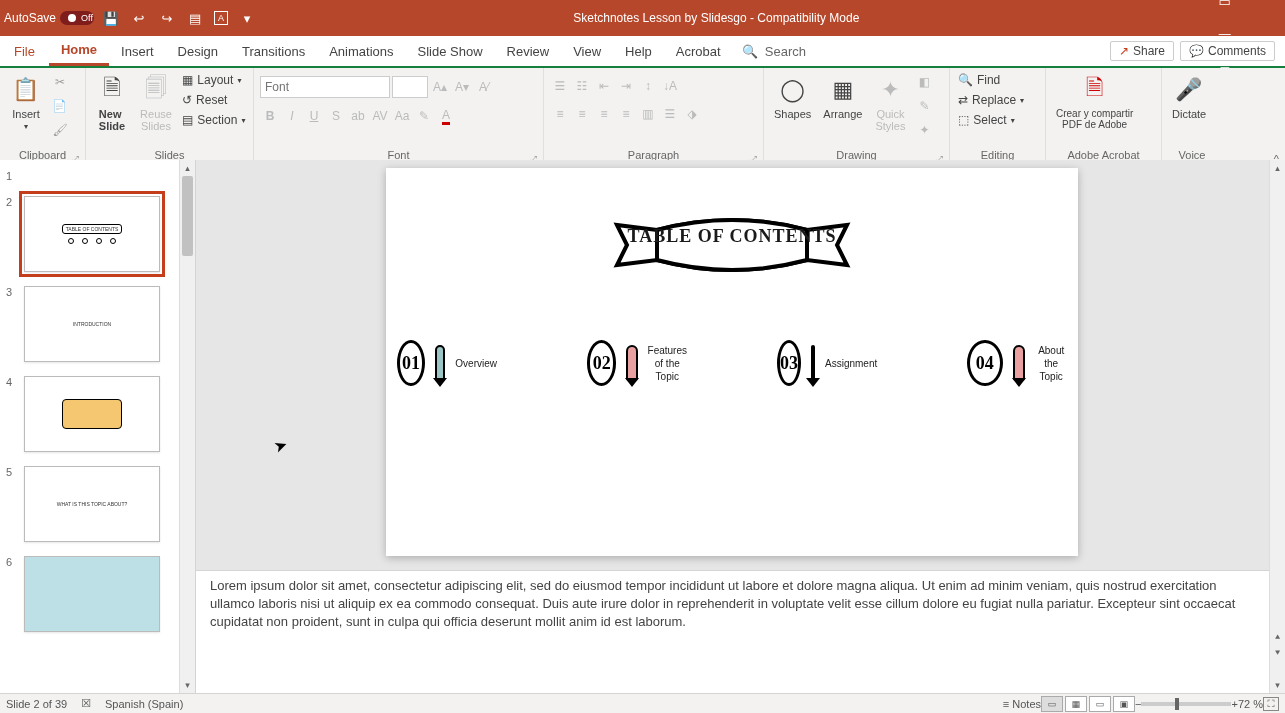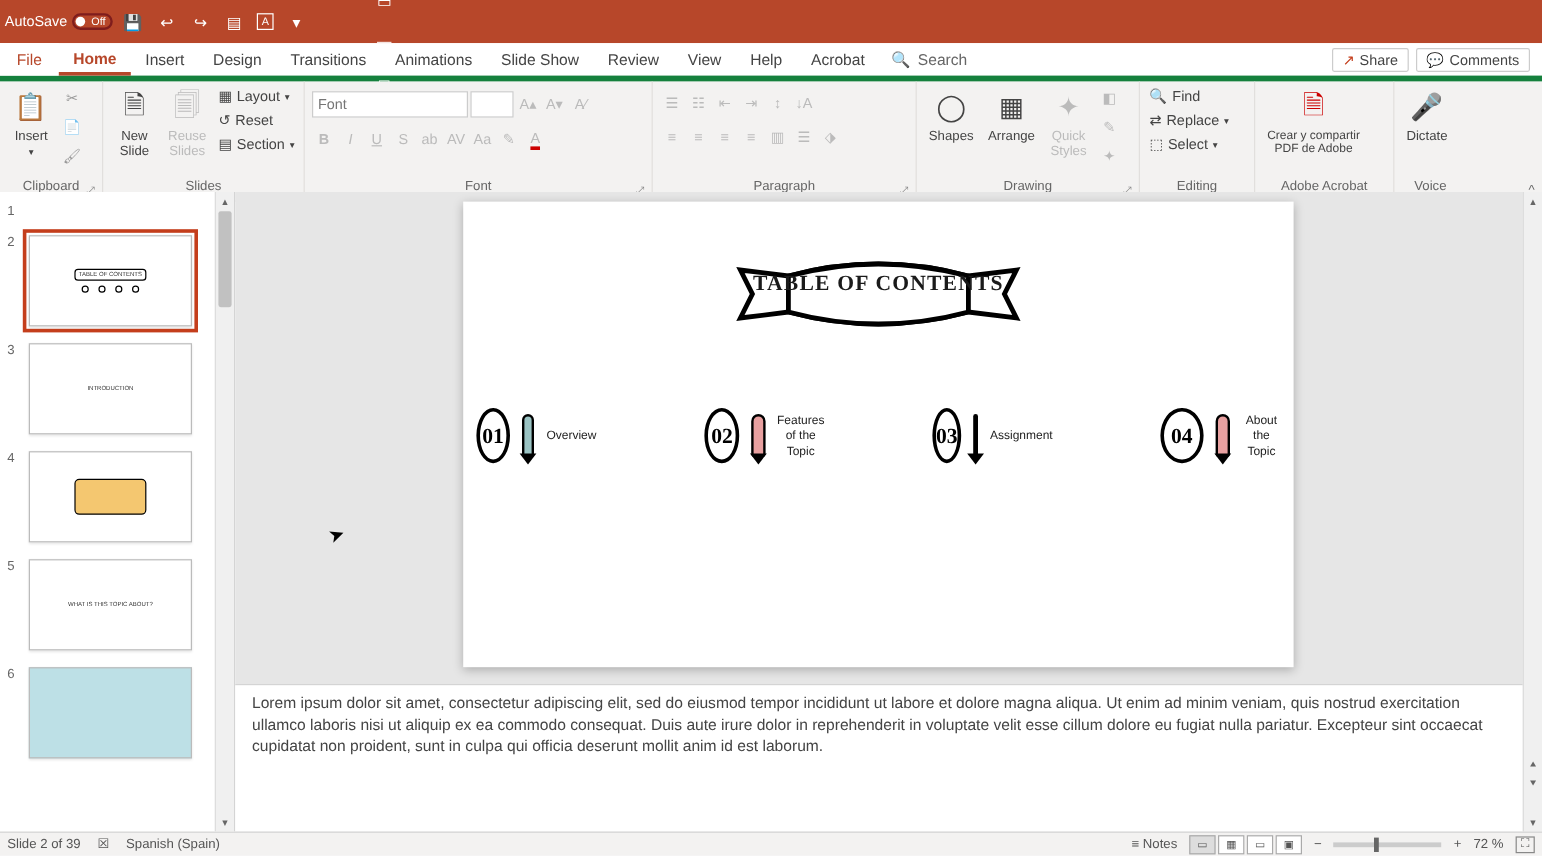--- a/index.html
+++ b/index.html
@@ -1,31 +1,31 @@
 <!DOCTYPE html>
 <html><head>
 <meta charset="utf-8">
 <style>
 * { margin: 0; padding: 0; box-sizing: border-box; font-family: "Segoe UI", Arial, sans-serif; }
 body { background: #fff; overflow: hidden; width: 1285px; height: 713px; position: relative; }
 
 
 .titlebar { height: 36px; background: #B7472A; display: flex; align-items: center; color: #fff; font-size: 12px; padding: 14px 4px; }
 .titlebar .autosave { display: flex; align-items: center; gap: 4px; margin-right: 8px; }
-.titlebar .toggle { width: 34px; height: 14px; border: 2px solid #7f1d1d; border-radius: 8px; display: flex; align-items: center; padding: 0 2px; font-size: 9px; position: relative; }
+.titlebar .toggle { width: 34px; height: 14px; border: 7px solid #7f1d1d; border-radius: 8px; display: flex; align-items: center; padding: 0 2px; font-size: 9px; position: relative; }
 .titlebar .toggle::before { content: ""; width: 8px; height: 8px; background: #fff; border-radius: 50%; position: absolute; left: 1px; }
 .qat { display: flex; align-items: center; gap: 10px; margin-right: 8px; }
 .qat-icon { width: 18px; height: 18px; display: flex; align-items: center; justify-content: center; font-size: 13px; color: #fff; }
 .title-center { flex: 1; text-align: center; font-size: 12px; }
 .title-right { display: flex; align-items: center; gap: 10px; flex-direction: column; }
 .avatar { width: 20px; height: 20px; border-radius: 50%; background: #6BA644; display:flex;align-items:center;justify-content:center;font-size:10px;font-weight:bold;color:#3d2f00;}
 .win-btn { width: 36px; height: 28px; display:flex;align-items:center;justify-content:center;font-size:12px;}
 
 
-.tabs-row { height: 32px; background: #fff; display: flex; align-items: stretch; border-bottom: 5px solid #15803d; padding-right: 10px; }
+.tabs-row { height: 32px; background: #fff; display: flex; align-items: stretch; border-bottom: 2px solid #15803d; padding-right: 10px; }
 .file-tab { background: #fff; color: #B7472A; padding: 0 14px; display:flex;align-items:center;font-size:13px;}
 .tab { padding: 0 12px; display:flex;align-items:center;font-size:13px;color:#444; cursor:pointer;}
 .tab.active { border-bottom: 3px solid #B7472A; color: #B7472A; font-weight: 600; }
 .tab-search { display:flex; align-items:center; gap:6px; padding: 0 10px; color:#666; font-size:13px;}
 .tabs-right { margin-left:auto; display:flex; align-items:center; gap:6px;}
 .share-btn { display:flex; align-items:center; gap:4px; border:1px solid #ccc; padding:2px 8px; font-size:12px; color:#444; border-radius:2px;}
 
 
 .ribbon { height: 100px; background: #f3f2f1; border-bottom: 1px solid #d4d4d4; display:flex; align-items:stretch; position:relative;}
 .group { display:flex; flex-direction:column; padding: 2px 6px 0 6px; border-right:1px solid #e1dfdd; position:relative;}
@@ -70,21 +70,21 @@
 .toc-items { position:absolute; top:172px; left:0; right:0; display:flex; justify-content:center; gap:90px;}
 .toc-item { display:flex; flex-direction:row; align-items:center; gap:10px; width:100px;}
 .toc-circle { width:46px; height:46px; border:3px solid #000; border-radius:50%; display:flex; align-items:center; justify-content:center; font-family:"Comic Sans MS",cursive; font-weight:bold; font-size:18px;}
 .toc-arrow { width:16px; height:36px; border:2px solid #000; border-radius:8px 8px 4px 4px; position:relative;}
 .toc-arrow::after { content:""; position:absolute; bottom:-8px; left:50%; transform:translateX(-50%); border-left:7px solid transparent; border-right:7px solid transparent; border-top:9px solid #000;}
 .arr-1 { background:#9BC4C4;} .arr-2 { background:#E8A0A0;} .arr-3{ background:#F4C770;} .arr-4{background:#E8A0A0;}
 .toc-label { font-size:10px; text-align:center; color:#222; line-height:1.3; font-family:"Segoe UI",sans-serif;}
 
 
 .statusbar { position:absolute; left:0; right:0; bottom:0; height:20px; background:#f3f2f1; border-top:1px solid #d4d4d4; display:flex; align-items:center; font-size:11px; color:#555; padding:0 6px; gap:14px;}
-.statusbar .right { margin-left:auto; display:flex; align-items:center; gap:10px;}
+.statusbar .right { margin-left:auto; display:flex; align-items:center; }
 .view-btns { display:flex; gap:2px;}
 .view-btn { width:22px; height:16px; border:1px solid #aaa; background:#fff; display:flex; align-items:center; justify-content:center; font-size:9px;}
 .view-btn.active { background:#ddd;}
 .zoom-slider { width:90px; height:4px; background:#ccc; position:relative;}
 .zoom-slider::before { content:""; position:absolute; left:34px; top:-4px; width:4px; height:12px; background:#666;}
 .fit-btn { width:16px; height:14px; border:1px solid #888; display:flex; align-items:center; justify-content:center; font-size:10px;}
 
 svg { display:block; }
 </style>
 </head>
@@ -98,20 +98,21 @@
       </div>
   </div>
   <div class="qat">
     <div class="qat-icon">💾</div>
     <div class="qat-icon">↩</div>
     <div class="qat-icon">↪</div>
     <div class="qat-icon">▤</div>
     <div class="qat-icon" style="border:1px solid #fff;width:14px;height:14px;font-size:9px;">A</div>
     <div class="qat-icon">▾</div>
   </div>
+  <div class="title-center">Sketchnotes Lesson by Slidesgo  -  Compatibility Mode</div>
   <div class="title-right">
     <span style="font-size:11px;">ADMINISTRACION FP</span>
     <div class="avatar">AF</div>
     <div class="qat-icon">✎</div>
     <div class="qat-icon">▭</div>
     <div class="win-btn">—</div>
     <div class="win-btn">☐</div>
     <div class="win-btn">✕</div>
   </div>
 </div>
@@ -159,21 +160,21 @@
         <div class="mini-btn">🖌</div>
       </div>
     </div>
     <div class="group-label"><span>Clipboard</span><span class="dlg">⤢</span></div>
   </div>
 
   <div class="group" style="width:168px;">
     <div class="group-body">
       <div class="big-btn">
         <div class="ico">🗎</div>
-        <span style="white-space:pre-line;text-align:center;">New
+        <span style="white-space:pre-line;text-align:left;font-weight:bold;">New
 Slide</span>
       </div>
       <div class="big-btn dim">
         <div class="ico">🗐</div>
         <span style="white-space:pre-line;text-align:center;">Reuse
 Slides</span>
       </div>
       <div class="small-col">
         <div class="small-item">
             <span>▦</span>

